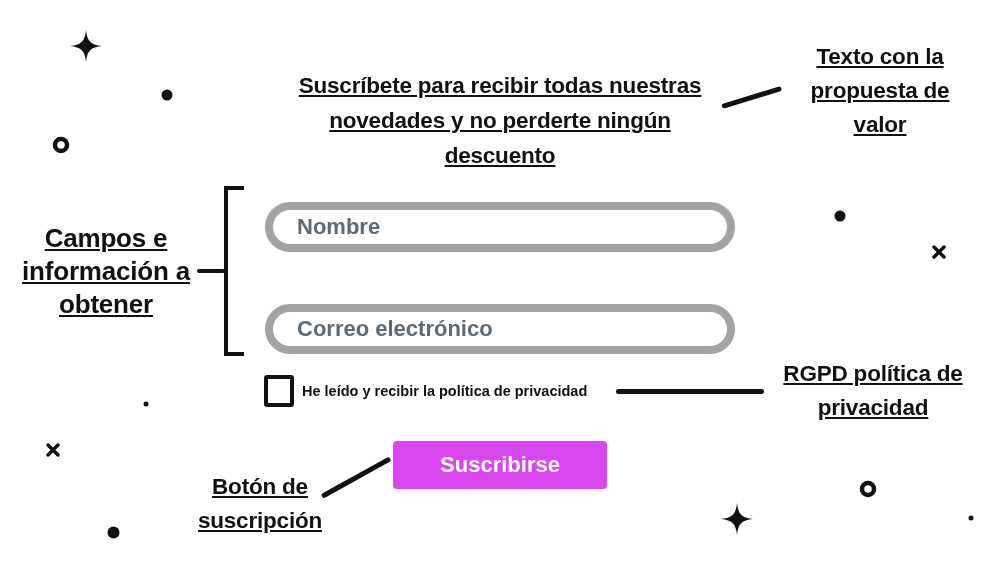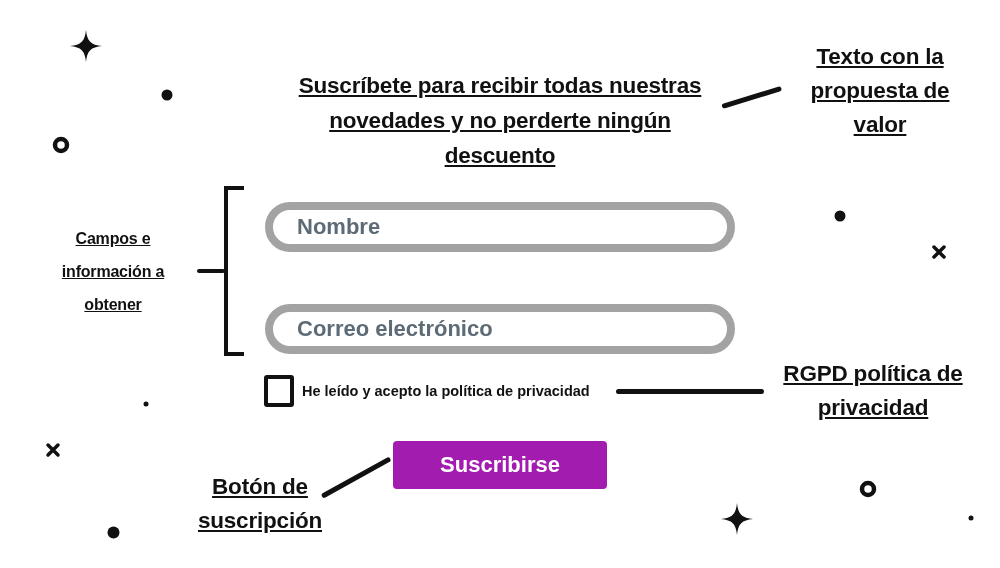--- a/index.html
+++ b/index.html
@@ -20,22 +20,22 @@
     }
     .headline {
       left: 270px; top: 68px; width: 460px;
       font-size: 22.5px; line-height: 35px;
     }
     .ann-valor {
       left: 790px; top: 40px; width: 180px;
       font-size: 22.5px; line-height: 34px;
     }
     .ann-campos {
-      left: 23px; top: 222px; width: 180px;
-      font-size: 16px; line-height: 33px;
+      left: 16px; top: 222px; width: 180px;
+      font-size: 26px; line-height: 33px;
     }
     .ann-rgpd {
       left: 758px; top: 357px; width: 230px;
       font-size: 22.5px; line-height: 34px;
     }
     .ann-boton {
       left: 180px; top: 470px; width: 160px;
       font-size: 22.5px; line-height: 34px;
     }
     .field {
@@ -63,21 +63,21 @@
     .checkbox {
       width: 30px; height: 32px;
       border: 4px solid #111; border-radius: 3px;
       background: #fff;
     }
     .checkbox-label {
       font-weight: bold; font-size: 14.5px; color: #111;
     }
     .submit {
       left: 393px; top: 441px; width: 214px; height: 48px;
-      background: #a21caf;
+      background: #d946ef;
       border: none; border-radius: 4px;
       color: #ffffff;
       font-family: "Liberation Sans", sans-serif;
       font-weight: bold; font-size: 22px;
       display: flex; align-items: center; justify-content: center;
       cursor: pointer;
     }
     .line { background: #111; border-radius: 3px; }
     svg.deco { position: absolute; overflow: visible; }
   </style>
@@ -110,21 +110,21 @@
 
   <div class="abs field field-nombre">
     <input type="text" placeholder="Nombre" style="">
   </div>
   <div class="abs field field-correo">
     <input type="text" placeholder="Correo electrónico" style="">
   </div>
 
   <div class="abs checkbox-row">
     <div class="checkbox"></div>
-    <span class="checkbox-label">He leído y acepto la política de privacidad</span>
+    <span class="checkbox-label">He leído y recibir la política de privacidad</span>
   </div>
   <div class="abs line" style="left:616px; top:389px; width:148px; height:5px;"></div>
   <div class="abs label ann-rgpd">
     <div>RGPD política de</div>
     <div>privacidad</div>
   </div>
 
   <button class="abs submit">Suscribirse</button>
   <div class="abs line" style="left:322px; top:494px; width:78px; height:5px; transform: rotate(-29deg); transform-origin: left center;"></div>
   <div class="abs label ann-boton">

